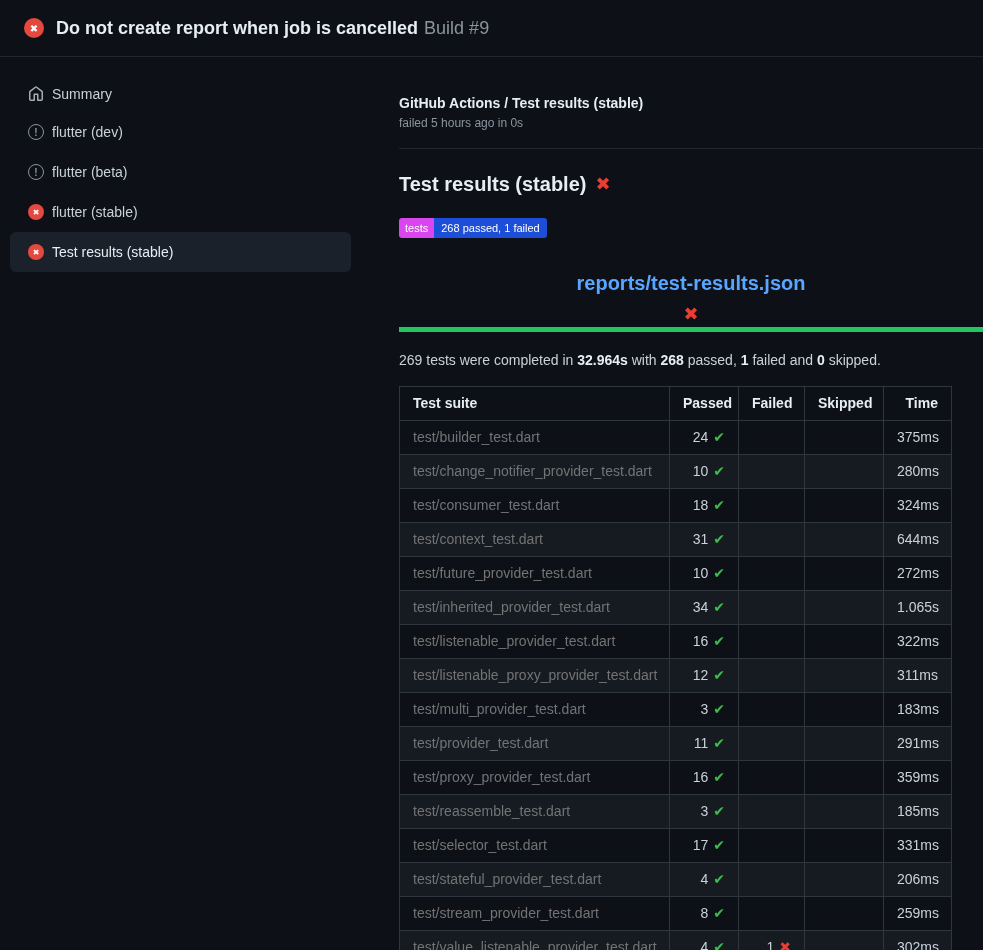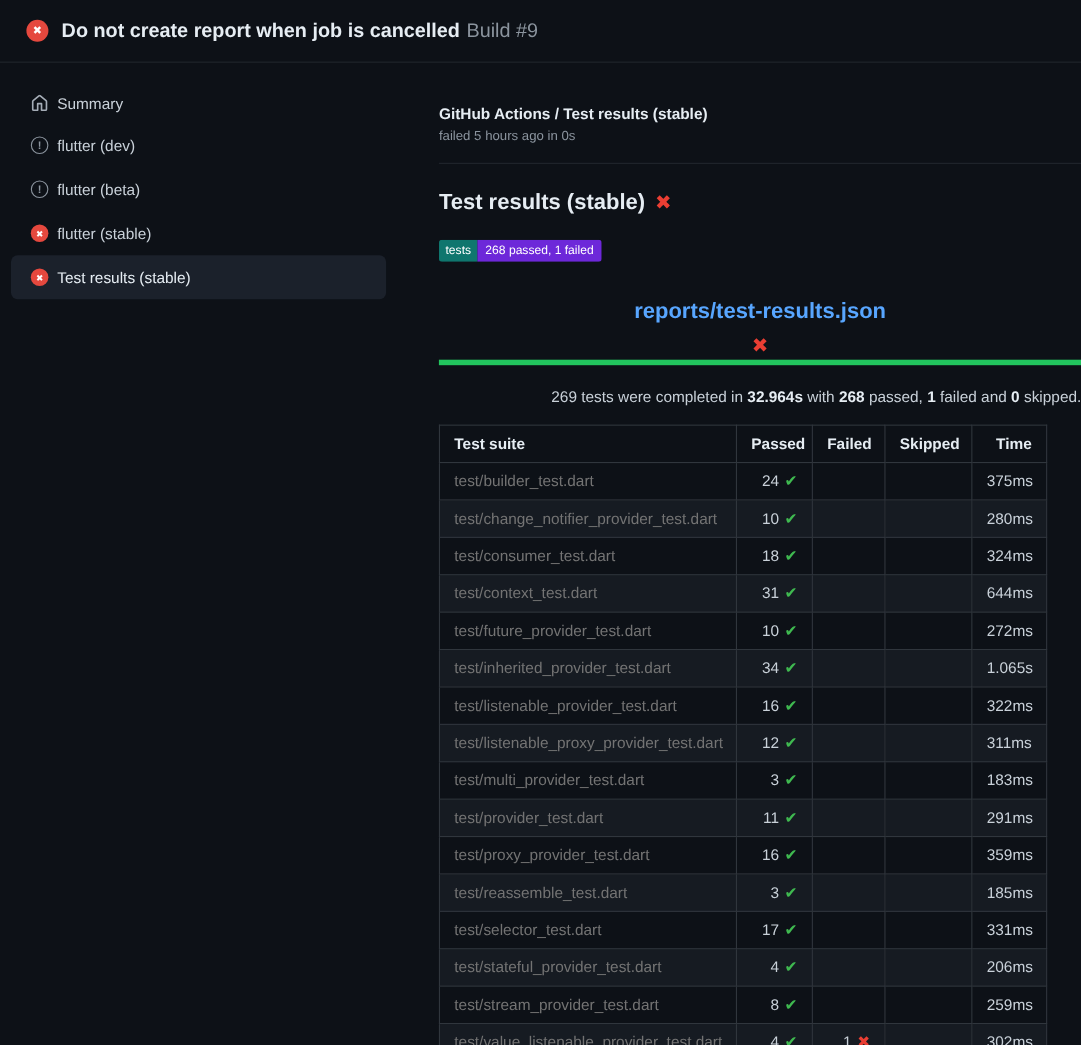--- a/index.html
+++ b/index.html
@@ -63,31 +63,31 @@
   .section-title {
     margin: 22px 0 0 0; display: flex; align-items: center; gap: 9px;
     font-size: 20px; font-weight: 700; color: #e6edf3; line-height: 26px;
   }
   .x-mark { color: #ea3e33; font-size: 18px; font-weight: 700; line-height: 1; }
 
   .badge {
     margin-top: 21px; display: inline-flex; overflow: hidden;
     border-radius: 3px; font-size: 11px; line-height: 14px; color: #ffffff;
   }
-  .badge-label { background: #0f766e; padding: 3px 6px; }
-  .badge-value { background: #6d28d9; padding: 3px 7px; }
+  .badge-label { background: #d946ef; padding: 3px 6px; }
+  .badge-value { background: #1d4ed8; padding: 3px 7px; }
 
   .report-title {
     margin: 32px 0 0 0; display: flex; align-items: center; gap: 9px;
     font-size: 20px; font-weight: 700; line-height: 26px;
     padding-bottom: 4px; border-bottom: 5px solid #22c55e; flex-direction: column;
   }
   a.report-link { color: #58a6ff; text-decoration: none; }
 
-  .summary-line { margin: 19px 0 0 0; font-size: 14px; line-height: 18px; color: #c9d1d9; text-align: right; }
+  .summary-line { margin: 19px 0 0 0; font-size: 14px; line-height: 18px; color: #c9d1d9; }
   .summary-line strong { color: #e6edf3; font-weight: 700; }
 
   
   table.results-table {
     margin-top: 17px; border-collapse: collapse; table-layout: fixed;
     width: 552px; font-size: 14px;
   }
   .results-table th, .results-table td {
     border: 1px solid #30363d; padding: 8px 13px; line-height: 17px;
     white-space: nowrap; overflow: hidden;

